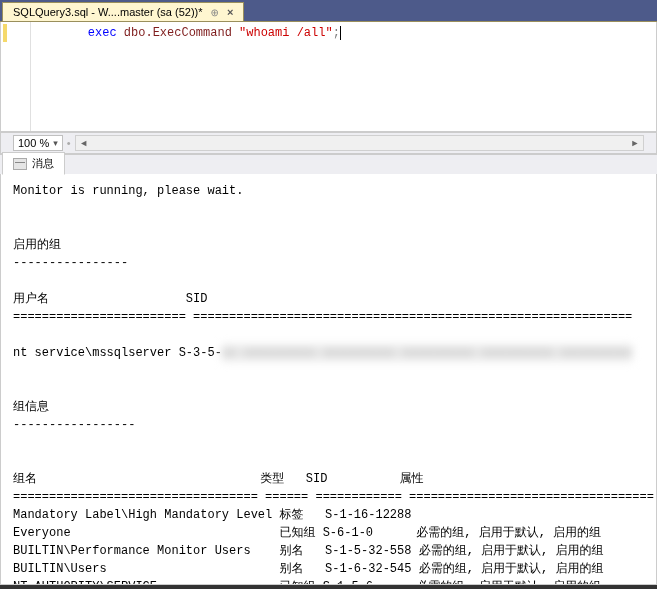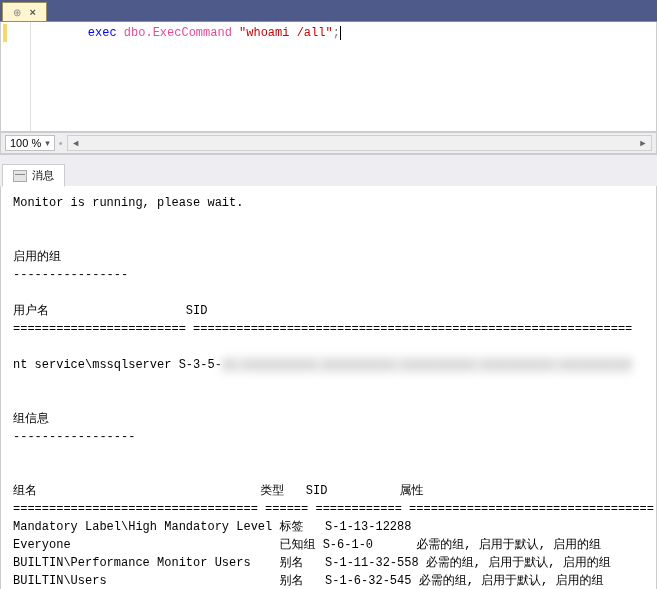--- a/index.html
+++ b/index.html
@@ -62,38 +62,38 @@
 .code-area {
   flex: 1;
   padding: 2px 4px;
   font-family: Consolas, "Courier New", monospace;
   font-size: 12px;
   line-height: 18px;
   white-space: pre;
   position: relative;
 }
 .kw { color: #0000ff; margin-left: 24px; }
-.obj { color: #ec4899; }
+.obj { color: #7f1d1d; }
 .str { color: #cc0000; }
 .gray { color: #808080; }
 .cursor {
   display: inline-block;
   width: 1px;
   height: 14px;
   background: #000;
   vertical-align: middle;
 }
 .zoom-bar {
   background: #eeeef2;
   height: 22px;
   border: 1px solid #ccc;
   border-top: 1px solid #ccc;
   display: flex;
   align-items: center;
-  padding: 0 4px;
+  padding: 0 12px;
   gap: 4px;
   font-size: 11px;
 }
 .zoom-select {
   border: 1px solid #c0c0c0;
   background: #fff;
   padding: 1px 4px;
   font-size: 11px;
   display: flex;
   align-items: center;
@@ -112,21 +112,21 @@
   width: 16px;
   height: 14px;
   display: flex;
   align-items: center;
   justify-content: center;
   font-size: 9px;
   color: #666;
 }
 .results-tabs {
   background: #eeeef2;
-  height: 32px;
+  height: 20px;
   border-top: 1px solid #ccc;
   display: flex;
   align-items: flex-end;
   padding-left: 2px;
 }
 .results-tab {
   background: #fff;
   border: 1px solid #ccc;
   border-bottom: 1px solid #fff;
   padding: 3px 10px;
@@ -169,20 +169,21 @@
   color: #999;
   background: #eee;
   display: inline-block;
 }
 </style>
 </head>
 <body>
 
 <div class="tab-strip">
   <div class="tab">
+    <span>SQLQuery3.sql - W....master (sa (52))*</span>
     <span class="pin">⊕</span>
     <span class="close">×</span>
   </div>
 </div>
 
 <div class="editor-pane">
   <div class="gutter">
     <div class="indicator"></div>
   </div>
   <div class="code-area">    <span class="kw">exec</span> <span class="obj">dbo.ExecCommand</span> <span class="str">"whoami /all"</span><span class="gray">;</span><span class="cursor"></span></div>
@@ -219,22 +220,22 @@
 
 <span>nt service\mssqlserver S-3-5-</span><span class="blur">xx-xxxxxxxxxx-xxxxxxxxxx-xxxxxxxxxx-xxxxxxxxxx-xxxxxxxxxx</span>
 
 
 <span>组信息</span>
 <span>-----------------</span>
 
 
 <span>组名                               类型   SID          属性</span>
 <span>================================== ====== ============ ==================================</span>
-<span>Mandatory Label\High Mandatory Level 标签   S-1-13-12288</span>
+<span>Mandatory Label\High Mandatory Level 标签   S-1-16-12288</span>
 <span>Everyone                             已知组 S-6-1-0      必需的组, 启用于默认, 启用的组</span>
-<span>BUILTIN\Performance Monitor Users    别名   S-1-11-32-558 必需的组, 启用于默认, 启用的组</span>
+<span>BUILTIN\Performance Monitor Users    别名   S-1-5-32-558 必需的组, 启用于默认, 启用的组</span>
 <span>BUILTIN\Users                        别名   S-1-6-32-545 必需的组, 启用于默认, 启用的组</span>
 <span>NT AUTHORITY\SERVICE                 已知组 S-1-5-6      必需的组, 启用于默认, 启用的组</span>
 
 
 
 
 </div>
 
 </body></html>

